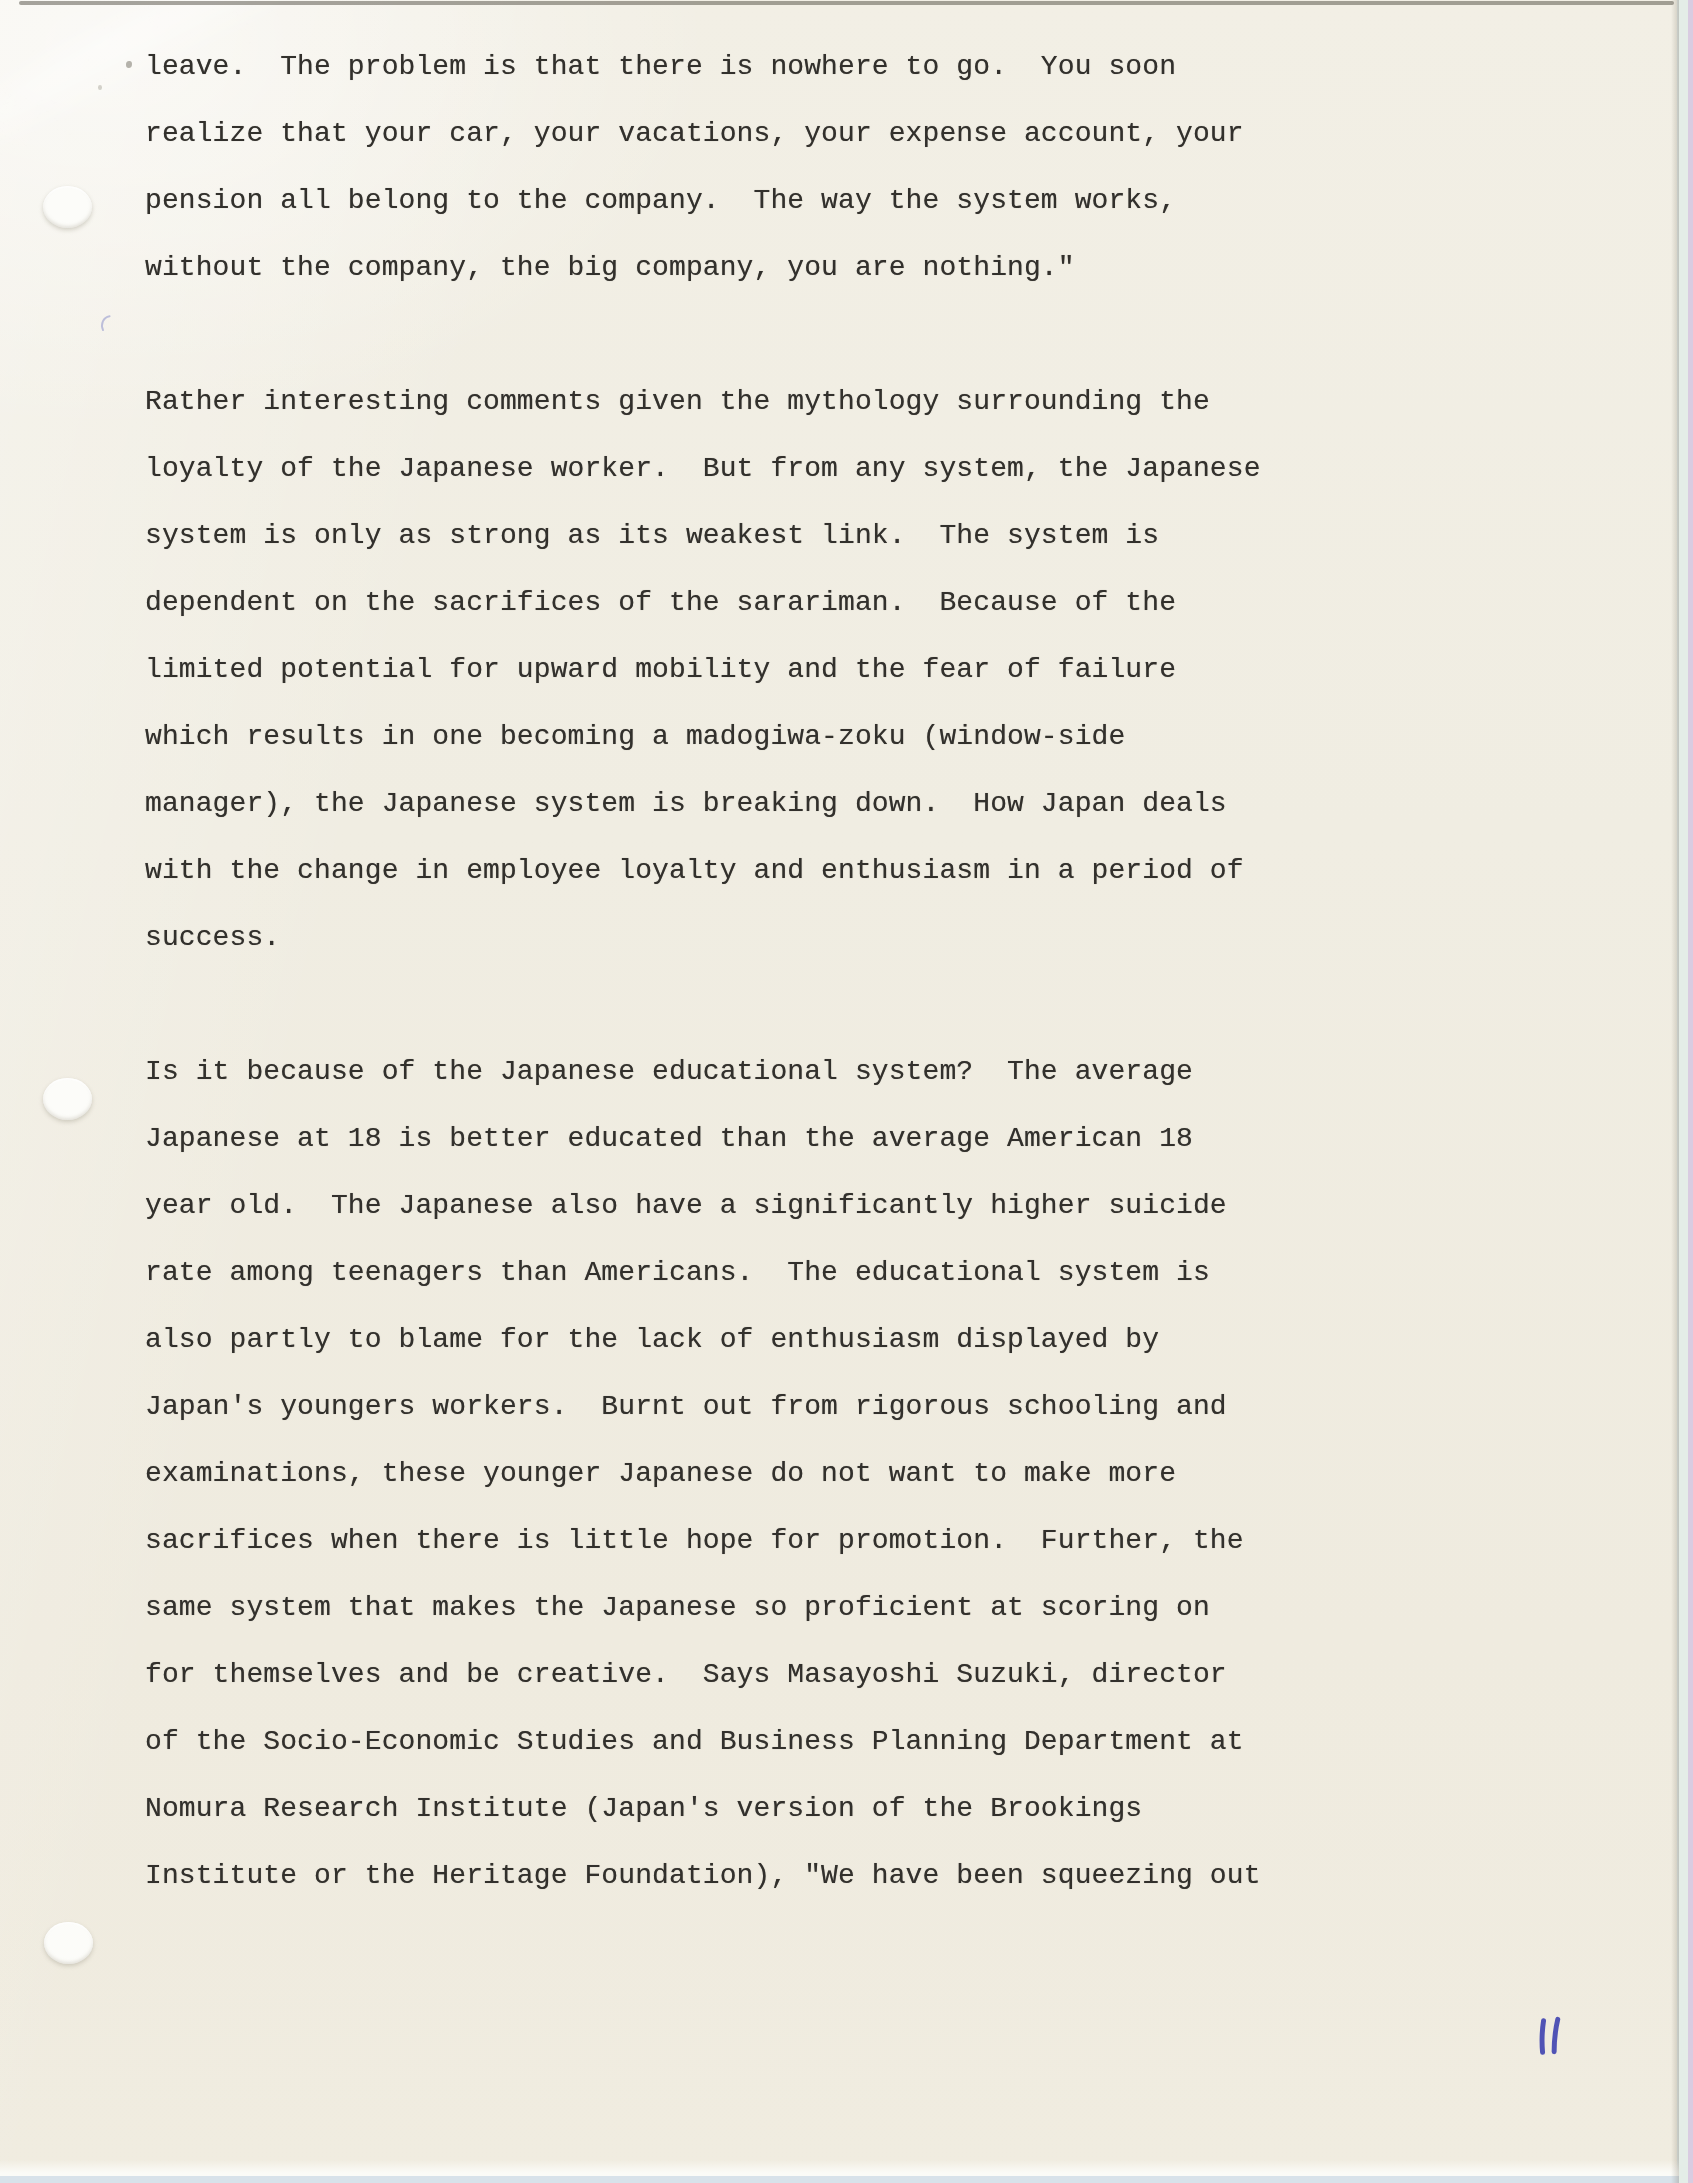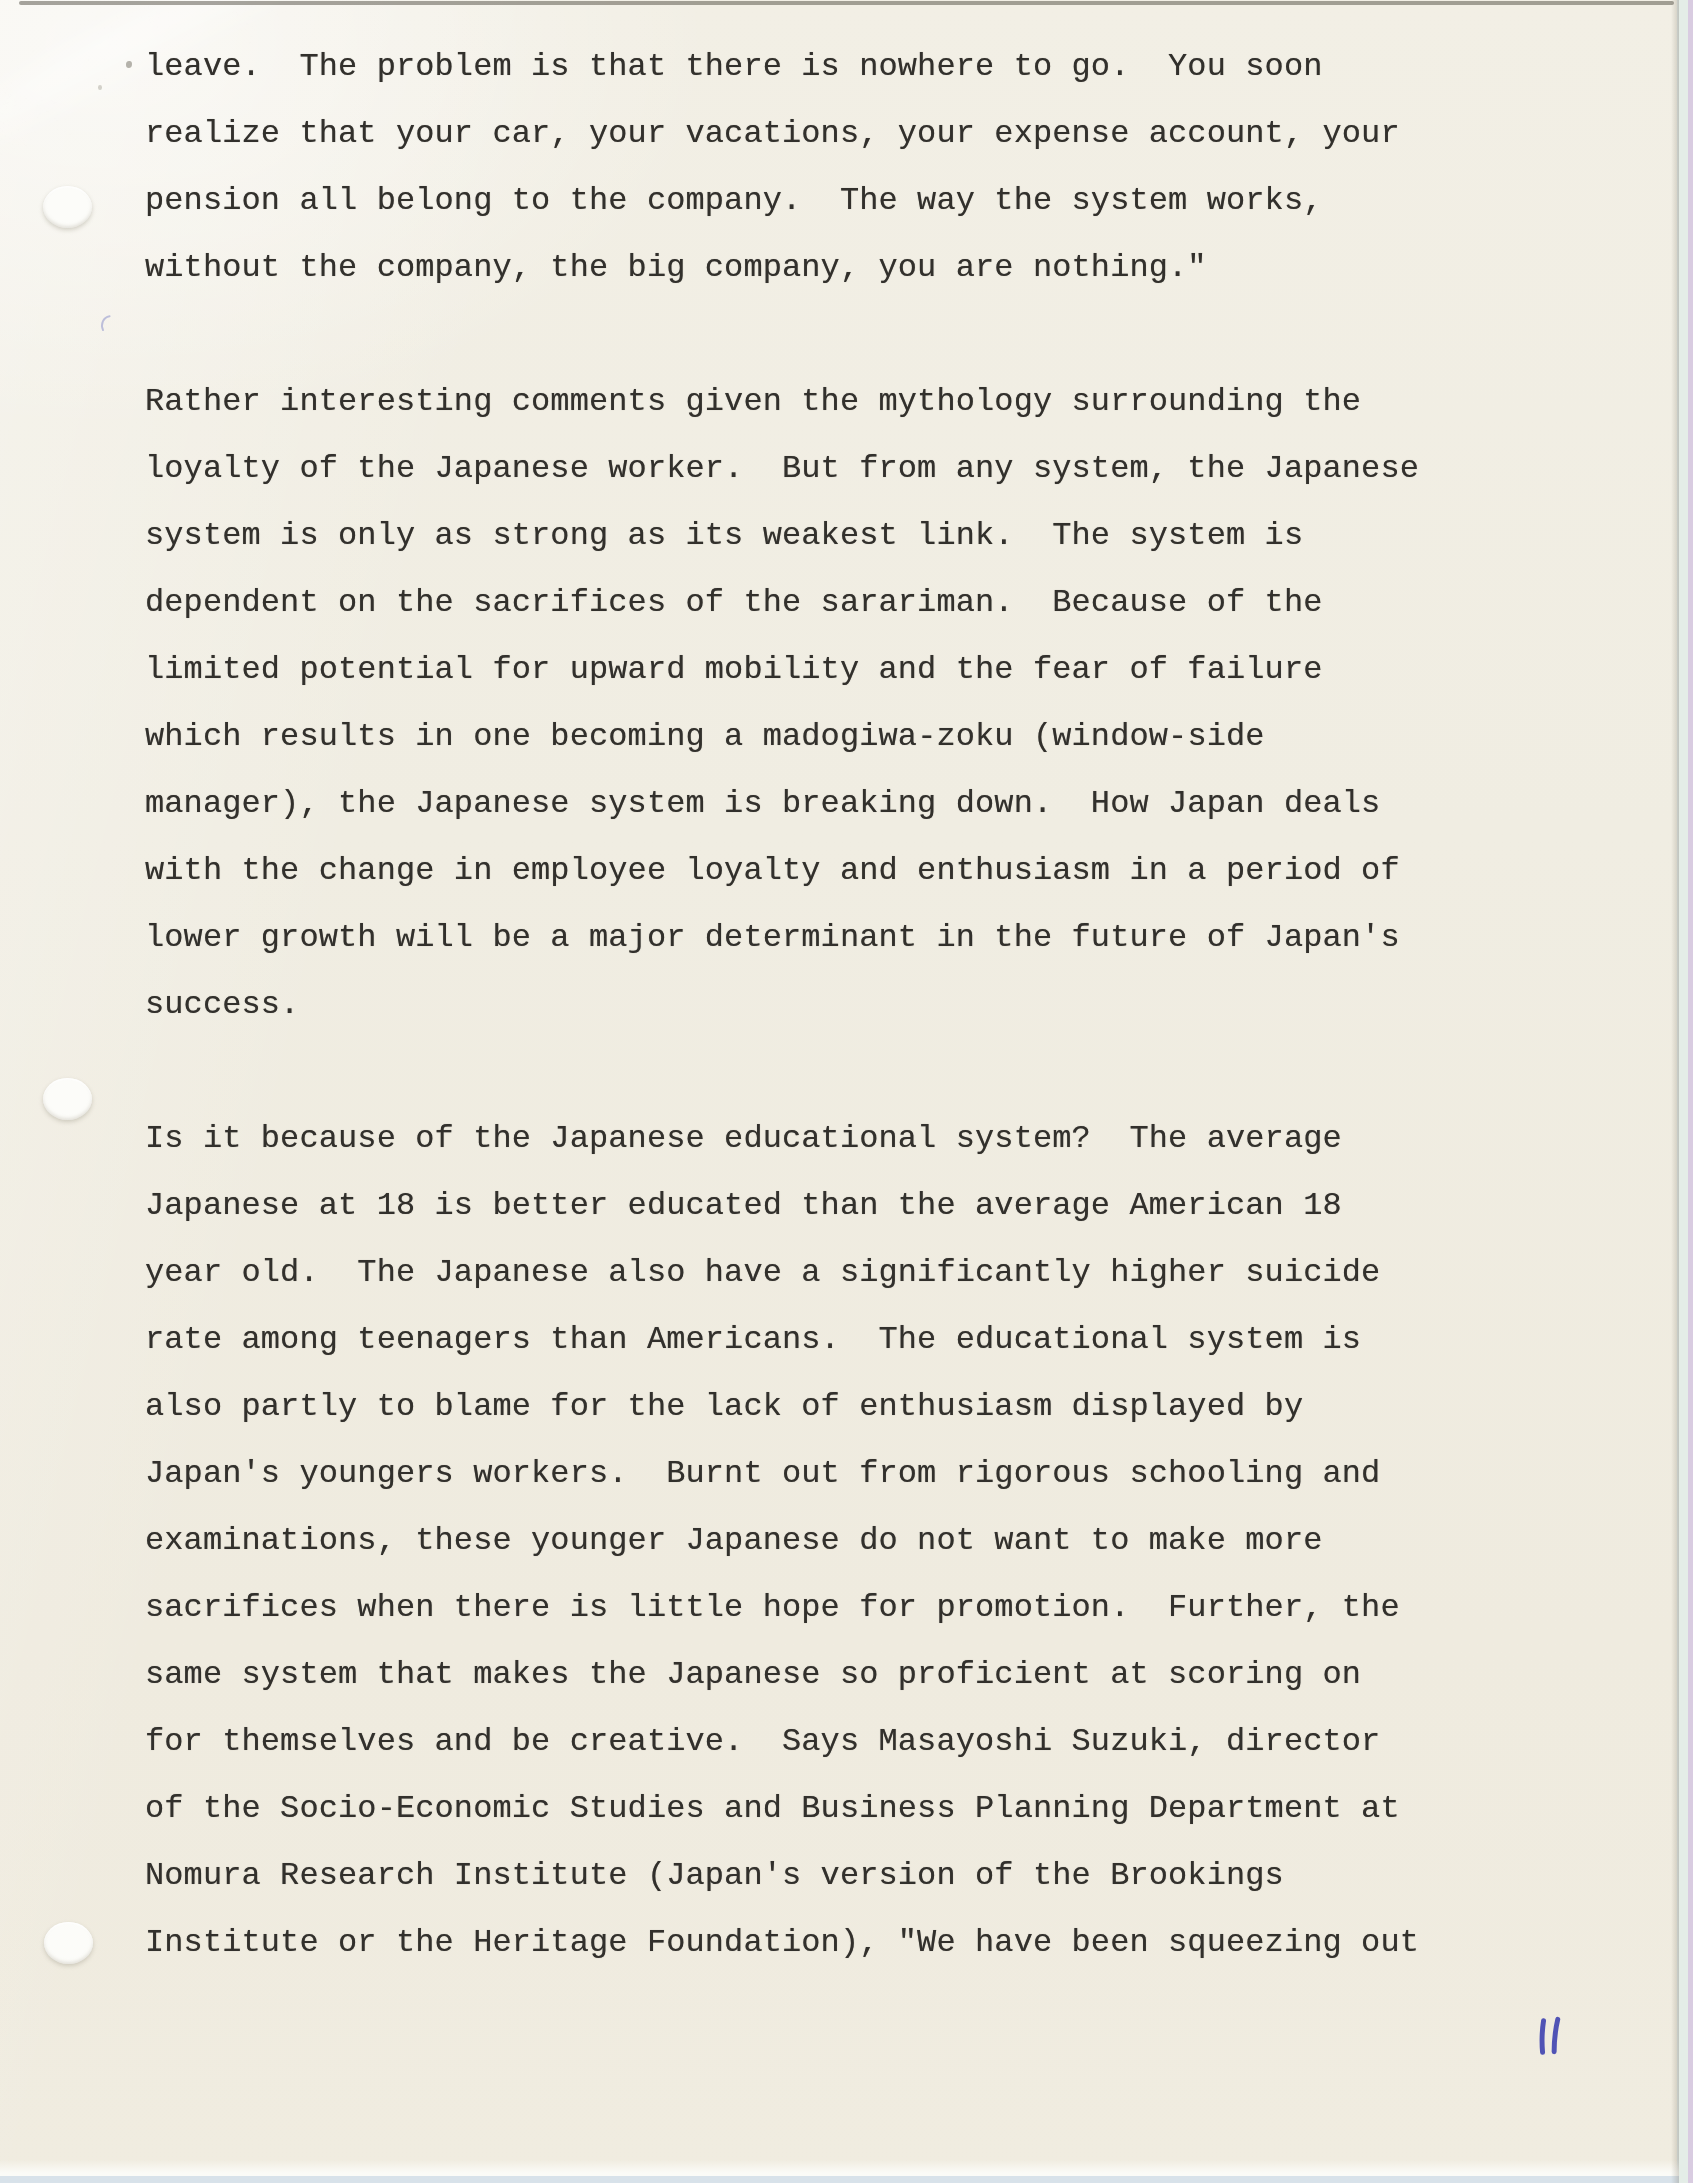--- a/index.html
+++ b/index.html
@@ -54,21 +54,21 @@
 
   
   .speck1 { position: absolute; left: 126px; top: 61px; width: 6px; height: 7.3px;
             background: rgba(95,90,78,0.45); border-radius: 50% 40% 55% 45%; z-index: 2; }
   .speck2 { position: absolute; left: 98px; top: 85px; width: 4px; height: 4.6px;
             background: rgba(120,115,100,0.30); border-radius: 50%; z-index: 2; }
 
   
   .typed {
     position: absolute; left: 145px; top: 33px; z-index: 2;
-    font-size: 32px; line-height: 67px;
+    font-size: 28px; line-height: 67px;
     color: var(--ink, #32302c);
     text-shadow: 0 0 0.7px rgba(50,48,44,0.55);
     letter-spacing: 0.1px;
   }
   .para + .para { margin-top: 67px; }
   .line { height: 67px; line-height: 67px; white-space: pre; }
   .it { }
 
   
   .squiggle { position: absolute; left: 97px; top: 313px; z-index: 2; opacity: 0.55; }
@@ -99,21 +99,20 @@
         </div>
         <div class="para">
           <div class="line"><span>Rather interesting comments given the mythology surrounding the</span></div>
           <div class="line"><span>loyalty of the Japanese worker.  But from any system, the Japanese</span></div>
           <div class="line"><span>system is only as strong as its weakest link.  The system is</span></div>
           <div class="line"><span>dependent on the sacrifices of the </span><span class="it">sarariman</span><span>.  Because of the</span></div>
           <div class="line"><span>limited potential for upward mobility and the fear of failure</span></div>
           <div class="line"><span>which results in one becoming a </span><span class="it">madogiwa-zoku</span><span> (window-side</span></div>
           <div class="line"><span>manager), the Japanese system is breaking down.  How Japan deals</span></div>
           <div class="line"><span>with the change in employee loyalty and enthusiasm in a period of</span></div>
-          <div class="line"><span>lower growth will be a major determinant in the future of Japan's</span></div>
           <div class="line"><span>success.</span></div>
         </div>
         <div class="para">
           <div class="line"><span class="it">Is it because of the Japanese educational system?</span><span>  The average</span></div>
           <div class="line"><span>Japanese at 18 is better educated than the average American 18</span></div>
           <div class="line"><span>year old.  The Japanese also have a significantly higher suicide</span></div>
           <div class="line"><span>rate among teenagers than Americans.  The educational system is</span></div>
           <div class="line"><span>also partly to blame for the lack of enthusiasm displayed by</span></div>
           <div class="line"><span>Japan's youngers workers.  Burnt out from rigorous schooling and</span></div>
           <div class="line"><span>examinations, these younger Japanese do not want to make more</span></div>

